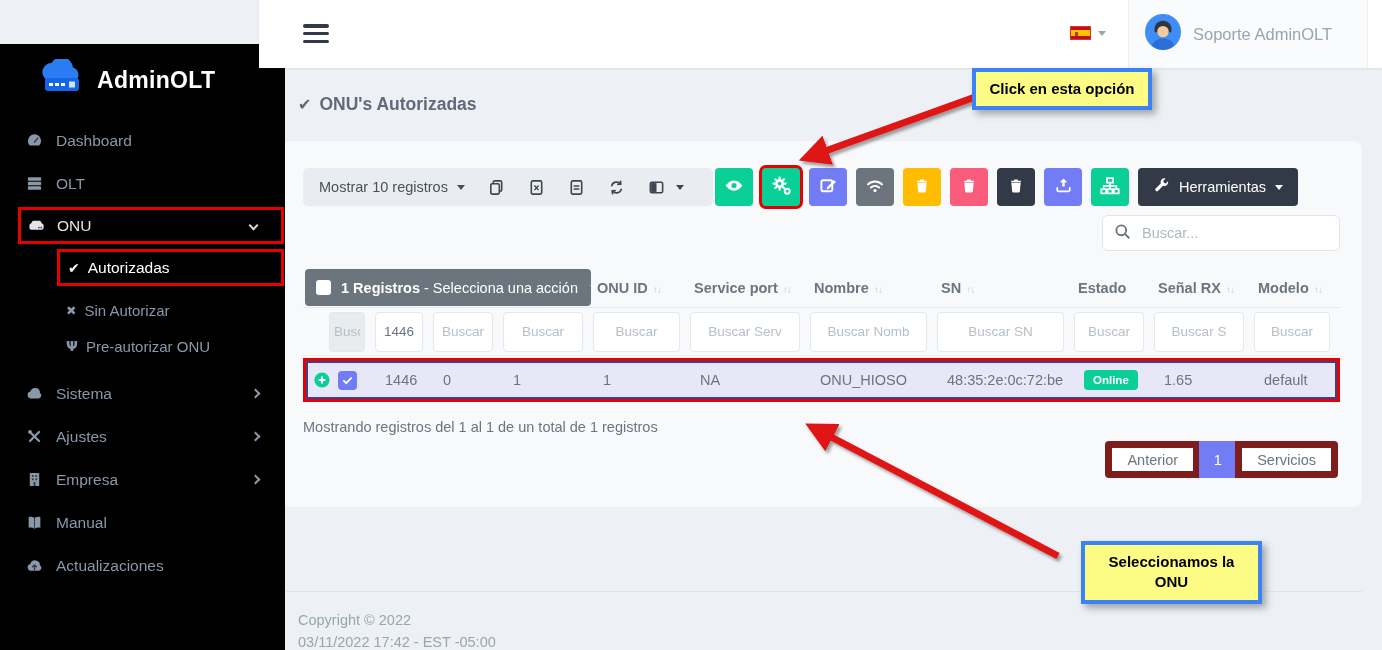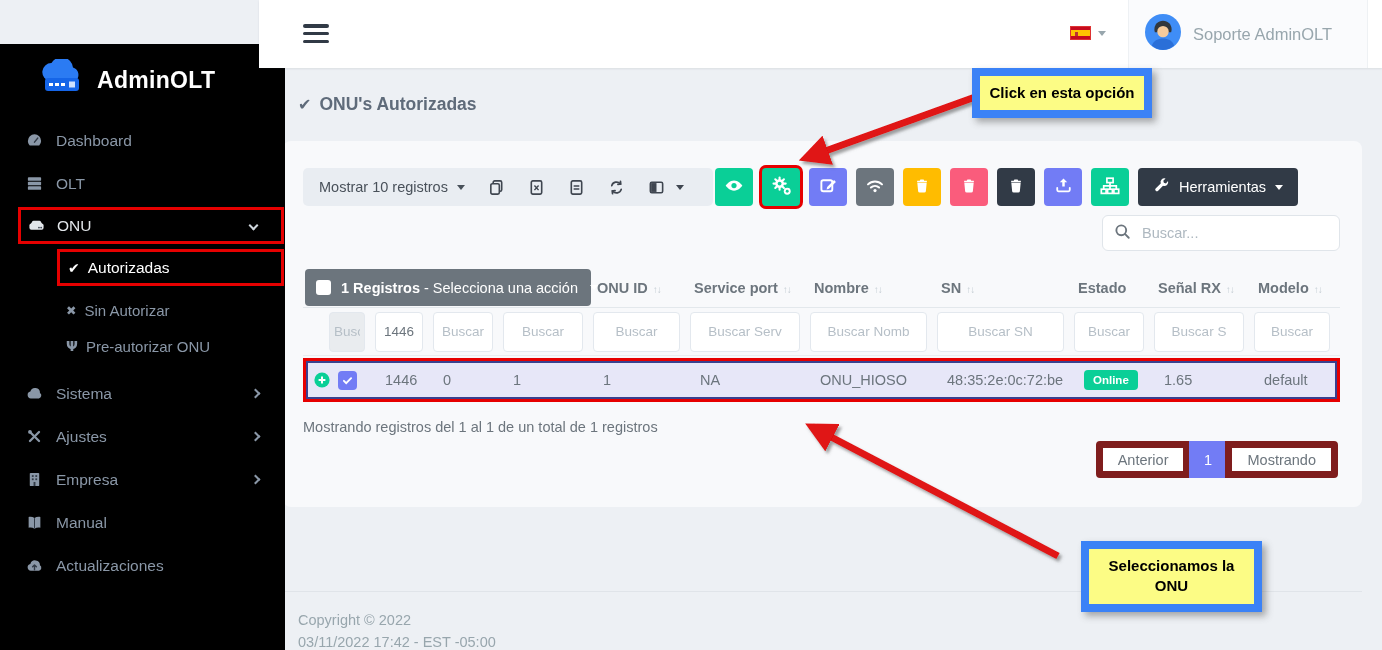--- a/index.html
+++ b/index.html
@@ -81,21 +81,21 @@
   .dt-info{position:absolute;left:20px;top:278px;color:#6c757d;font-size:14.5px;}
   .pager{position:absolute;right:24px;top:300px;display:flex;}
   .pbtn{height:37px;display:flex;align-items:center;padding:0 15px;border:7px solid #7f1d1d;background:#fff;color:#6c757d;font-size:14.5px;cursor:pointer;margin-left:-1px;}
   .pbtn.first{border-radius:4px 0 0 4px;}
   .pbtn.last{border-radius:0 4px 4px 0;}
   .pbtn.active{background:#727cf5;border-color:#727cf5;color:#fff;width:37px;justify-content:center;padding:0;}
 
   .footer{position:absolute;left:24px;right:20px;top:523px;border-top:1px solid #e0e4e9;padding:18px 0 0 15px;color:#98a6ad;font-size:14.5px;line-height:1.5;}
 
   
-  .note{position:absolute;background:#fcfc85;border:8px solid #3b82f6;color:#000;font-weight:bold;font-size:15px;text-align:center;padding:7px 6px;line-height:1.35;z-index:31;box-shadow:4px 4px 7px rgba(70,70,70,.45);}
+  .note{position:absolute;background:#fcfc85;border:4px solid #3b82f6;color:#000;font-weight:bold;font-size:15px;text-align:center;padding:7px 6px;line-height:1.35;z-index:31;box-shadow:4px 4px 7px rgba(70,70,70,.45);}
   .note1{left:972px;top:68px;width:180px;}
   .note2{left:1057px;top:541px;width:181px;margin-left:24px;}
   .arrows{position:absolute;left:0;top:0;width:1382px;height:650px;z-index:30;pointer-events:none;}
 </style>
 </head>
 <body>
 
 <div class="app">
 
   <div class="sidebar">
@@ -442,21 +442,21 @@
             </div>
           </div>
         </div>
       </div>
 
       <div class="dt-info">Mostrando registros del 1 al 1 de un total de 1 registros</div>
 
       <div class="pager">
         <div class="pbtn first">Anterior</div>
         <div class="pbtn active">1</div>
-        <div class="pbtn last">Mostrando</div>
+        <div class="pbtn last">Servicios</div>
       </div>
     </div>
 
     <div class="footer">
       <div>Copyright © 2022</div>
       <div>03/11/2022 17:42 - EST -05:00</div>
     </div>
   </div>
 
   <svg class="arrows">

